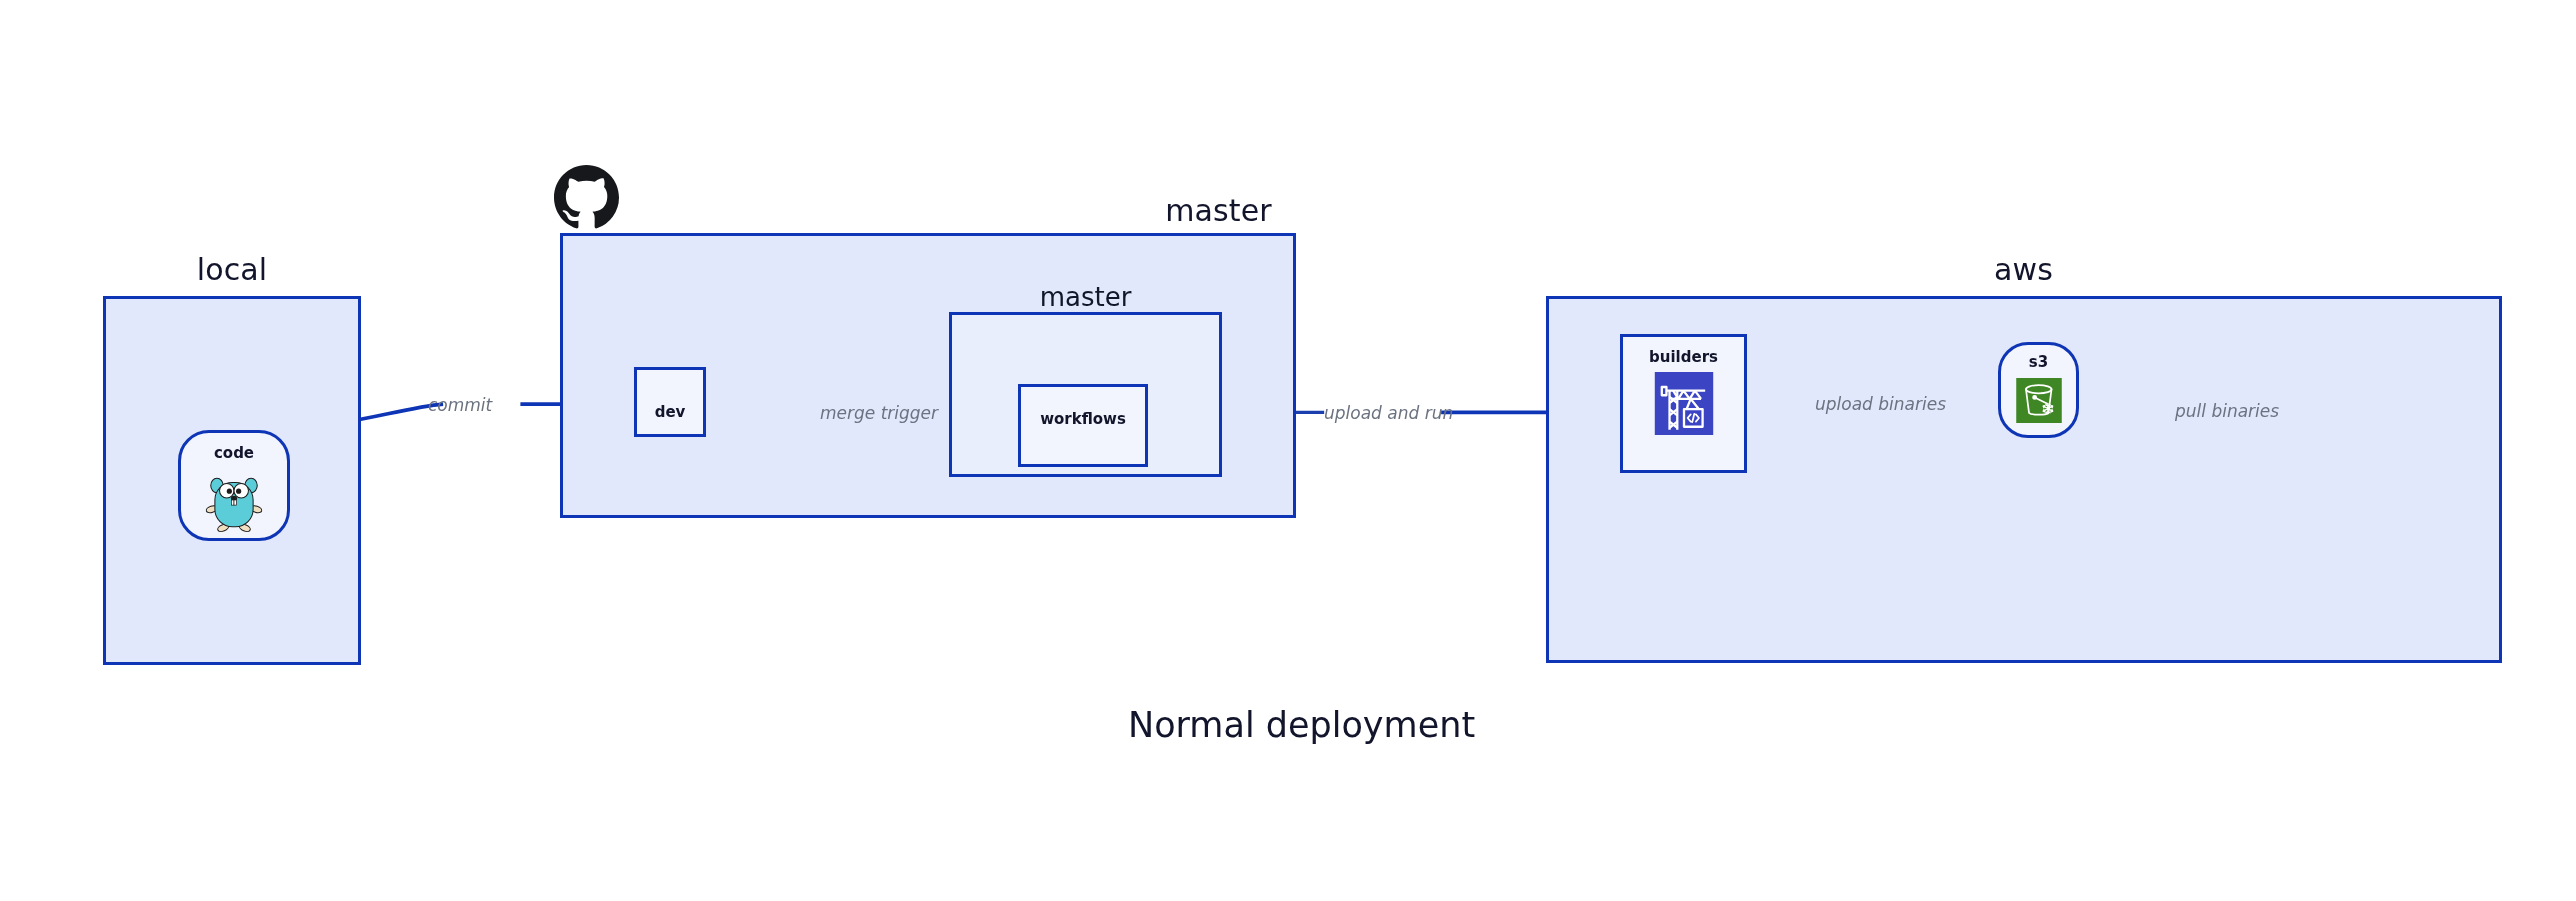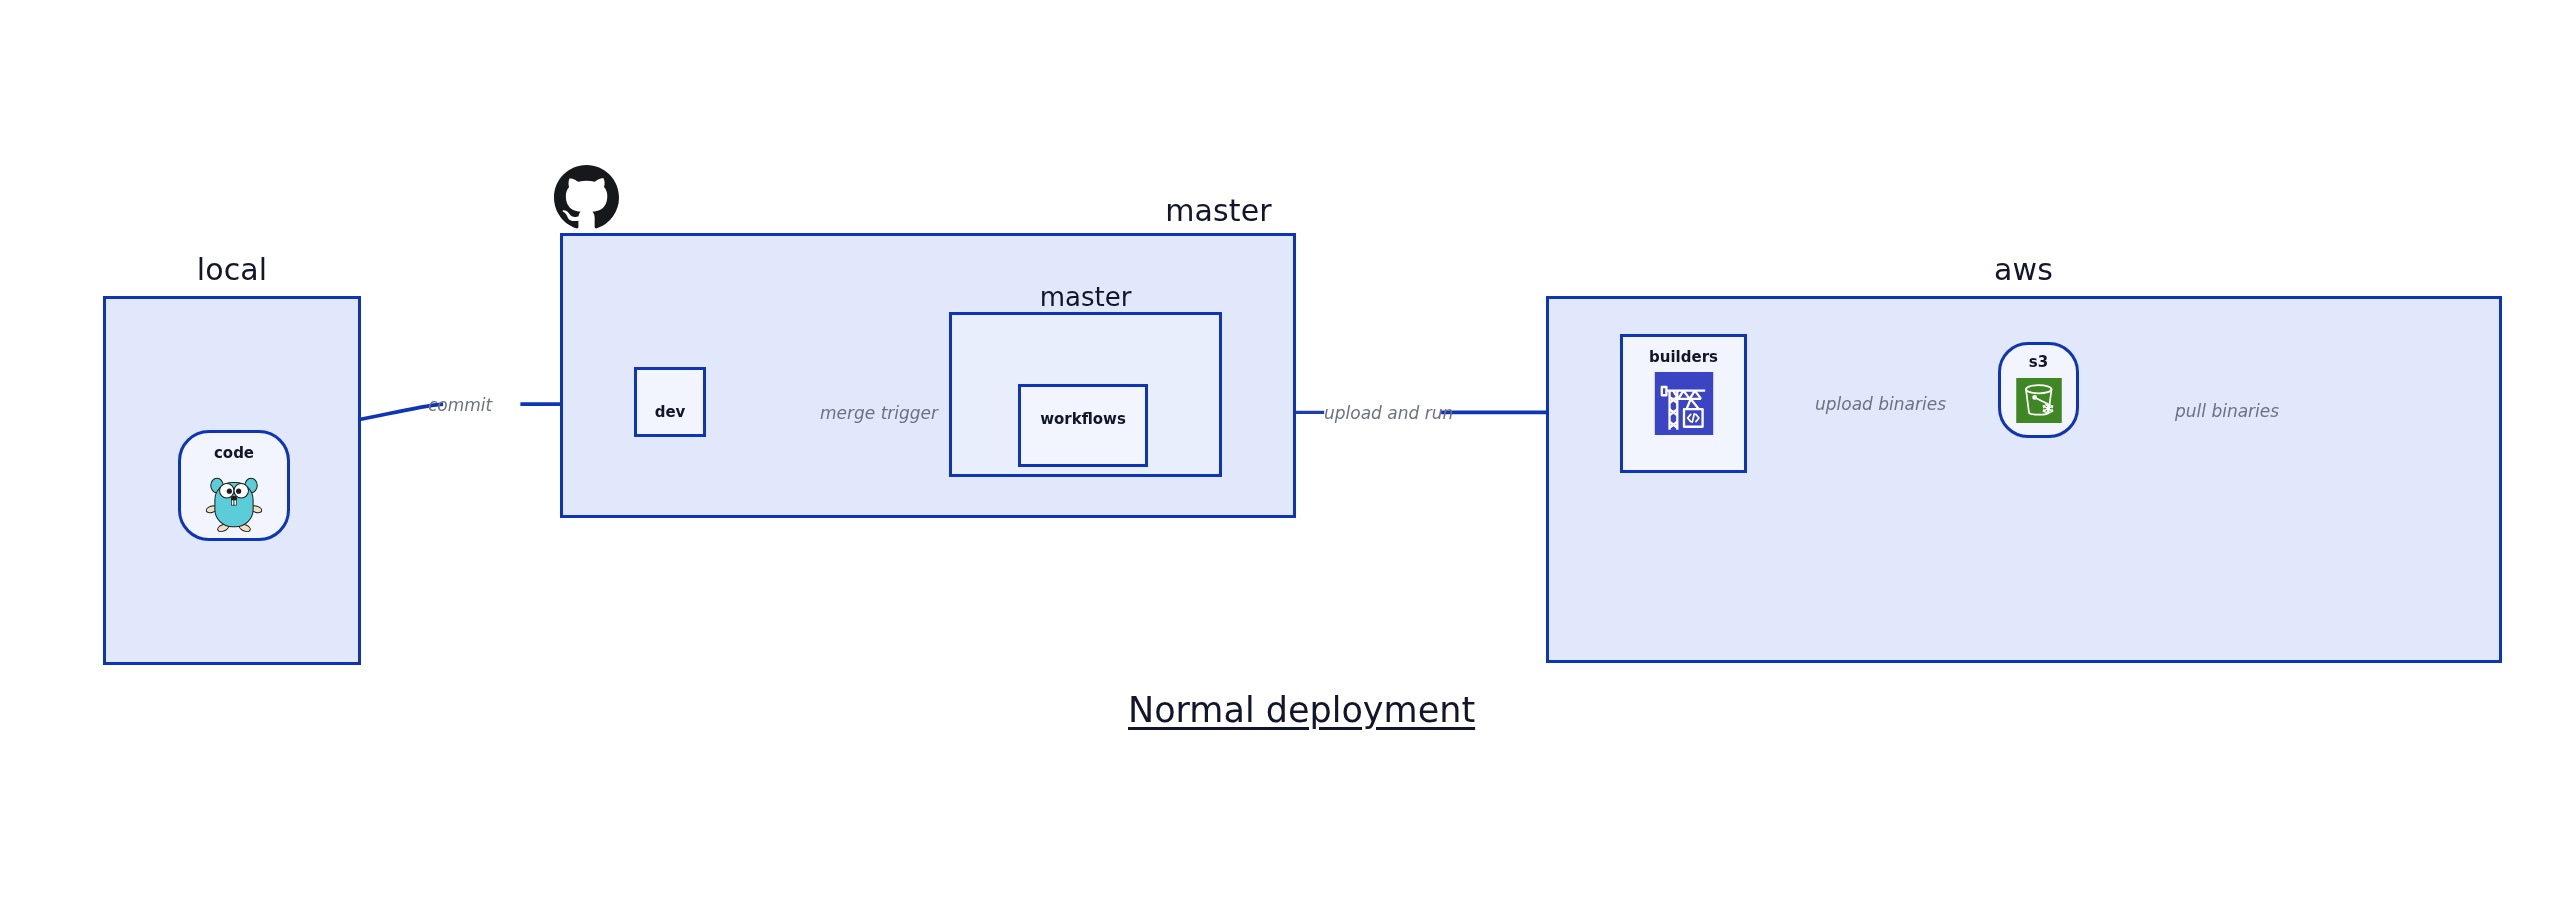--- a/index.html
+++ b/index.html
@@ -89,25 +89,25 @@
     background: transparent;
     line-height: 1;
   }
 
   
   .caption {
     position: absolute;
     color: #12152b;
     font-size: 35px;
     font-weight: 400;
-    text-decoration: underline;
     text-underline-offset: 5.2px;
     white-space: nowrap;
     text-align: center;
     line-height: 1;
+    margin-top: 15px;
   }
 
   
   #edges {
     position: absolute;
     left: 0;
     top: 0;
     width: 2604px;
     height: 902px;
     pointer-events: none;

